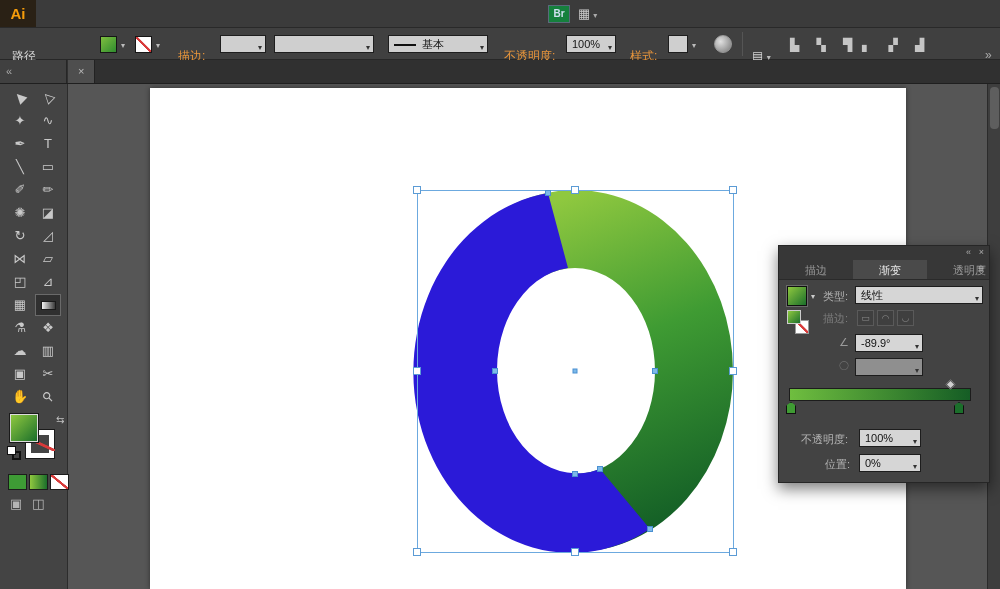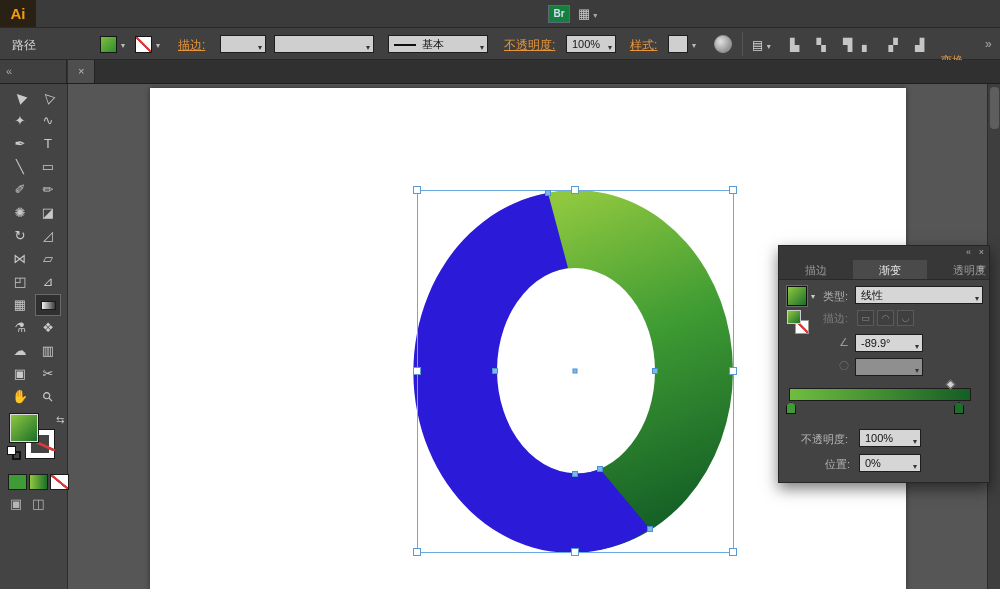--- a/index.html
+++ b/index.html
@@ -10,21 +10,21 @@
   .menubar { position:absolute; left:0; top:0; width:1000px; height:28px; background:#3b3b3b; border-bottom:1px solid #292929; z-index:20; }
   .ai-logo { position:absolute; left:0; top:0; width:36px; height:27px; background:#2a2115; color:#F59C0B; font-weight:bold; font-size:15px; text-align:center; line-height:27px; }
   .menus { position:absolute; left:40px; top:0; display:flex; }
   .menu-item { padding:0 11px; line-height:27px; font-size:12.5px; color:#dcdcdc; white-space:nowrap; }
   .br-btn { position:absolute; left:548px; top:5px; width:22px; height:18px; background:#15803d; border:1px solid #5a6a7a; color:#cfe0f0; font-size:10px; font-weight:bold; text-align:center; line-height:16px; }
   .arrange-btn { position:absolute; left:578px; top:5px; color:#c8c8c8; font-size:13px; line-height:18px; }
   .arrange-btn .car { font-size:8px; color:#aaa; margin-left:3px; }
 
   
   .controlbar { position:absolute; left:0; top:28px; width:1000px; height:32px; background:#404040; border-bottom:1px solid #272727; z-index:20; }
-  .lbl { position:absolute; font-size:12px; color:#d4d4d4; line-height:18px; white-space:nowrap; }
+  .lbl { position:absolute; font-size:12px; color:#d4d4d4; line-height:18px; white-space:nowrap;margin-top:11px; }
   .lbl.orange { color:#E8953A; text-decoration:underline; }
   .field { position:absolute; height:18px; background:#cfcfcf; border:1px solid #1e1e1e; color:#151515; font-size:11px; line-height:16px; padding:0 14px 0 5px; white-space:nowrap; }
   .field .car { position:absolute; right:3px; top:4px; font-size:8px; color:#333; }
   .swatch { position:absolute; border:1px solid #161616; }
   .slash { background:
       linear-gradient(to top right, rgba(0,0,0,0) 44%, #d83a3a 46%, #d83a3a 55%, rgba(0,0,0,0) 57%), #fff; }
   .mini-car { position:absolute; font-size:8px; color:#bbb; }
   .cb-sep { position:absolute; top:4px; width:1px; height:24px; background:#2d2d2d; border-right:1px solid #555; }
   .icon-grp { position:absolute; color:#c5c5c5; font-size:12px; line-height:18px; letter-spacing:7px; white-space:nowrap; }
   .recolor { position:absolute; width:18px; height:18px; border-radius:50%; border:1px solid #999;

